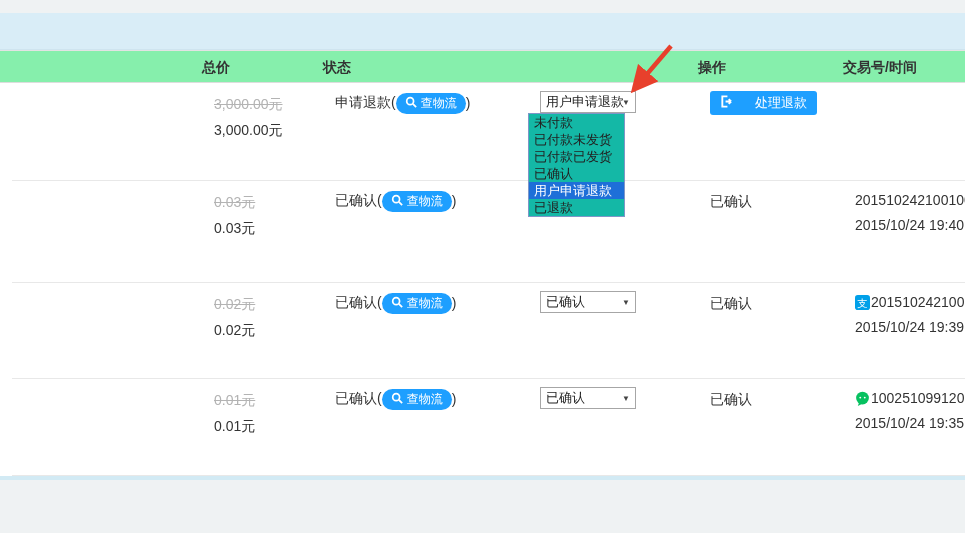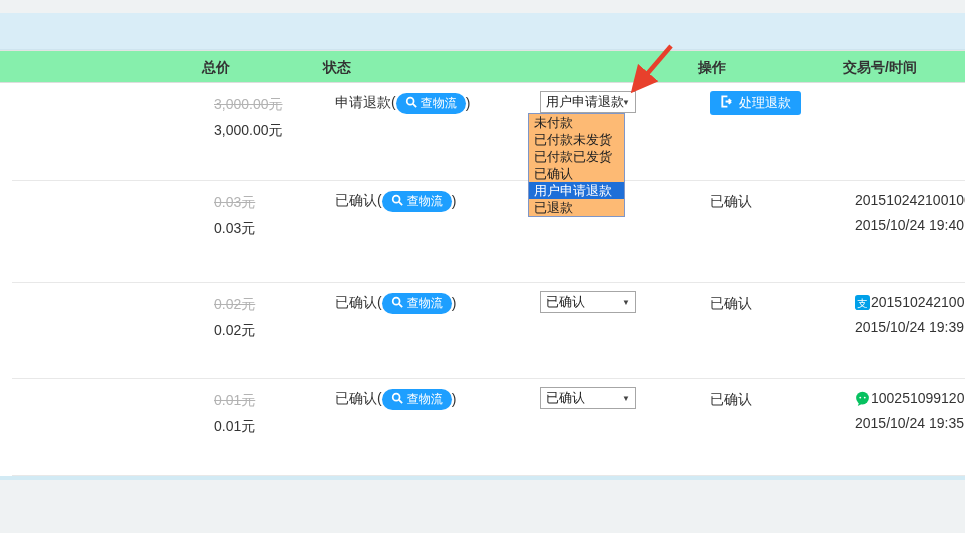--- a/index.html
+++ b/index.html
@@ -39,30 +39,30 @@
 
   .sel {
     position:absolute; left:528px; top:8px; width:96px; height:22px;
     border:1px solid #a6a6a6; background:#fff; font-size:13px; color:#222;
     padding-left:5px; line-height:20px; cursor:default;
   }
   .sel .caret { position:absolute; right:5px; top:1px; font-size:8px; color:#444; line-height:20px; }
 
   .droplist {
     position:absolute; left:528px; top:113px; width:97px; z-index:20;
-    background:#fdba74; border:1px solid #7e96c8;
+    background:#14b8a6; border:1px solid #7e96c8;
   }
   .droplist .opt { height:17px; line-height:17px; font-size:13px; padding-left:5px;
                    color:#222; white-space:nowrap; cursor:default; }
   .droplist .opt.selected { background:#1e6fd8; color:#fff; }
 
   .op-text { position:absolute; left:698px; top:9px; line-height:22px; }
   .btn-refund {
     position:absolute; left:698px; top:8px; height:24px; display:inline-flex;
-    align-items:center; gap:6px; padding:0 10px; background:#1E9FFF; color:#fff;
+    align-items:center; gap:22px; padding:0 10px; background:#1E9FFF; color:#fff;
     border:none; border-radius:3px; font-size:13px; cursor:pointer; white-space:nowrap;
   }
 
   .txn { position:absolute; left:843px; top:9px; width:121px; overflow:hidden; }
   .txn .l1 { display:flex; align-items:center; gap:1px; line-height:21px; white-space:nowrap; overflow:hidden; }
   .txn .l2 { line-height:21px; margin-top:4px; white-space:nowrap; }
 
   .footer-line { position:absolute; left:0; top:476px; width:965px; height:4px; background:#d2eaf4; }
   .footer-bg   { position:absolute; left:0; top:480px; width:965px; height:53px; background:#eff2f3; }
 

